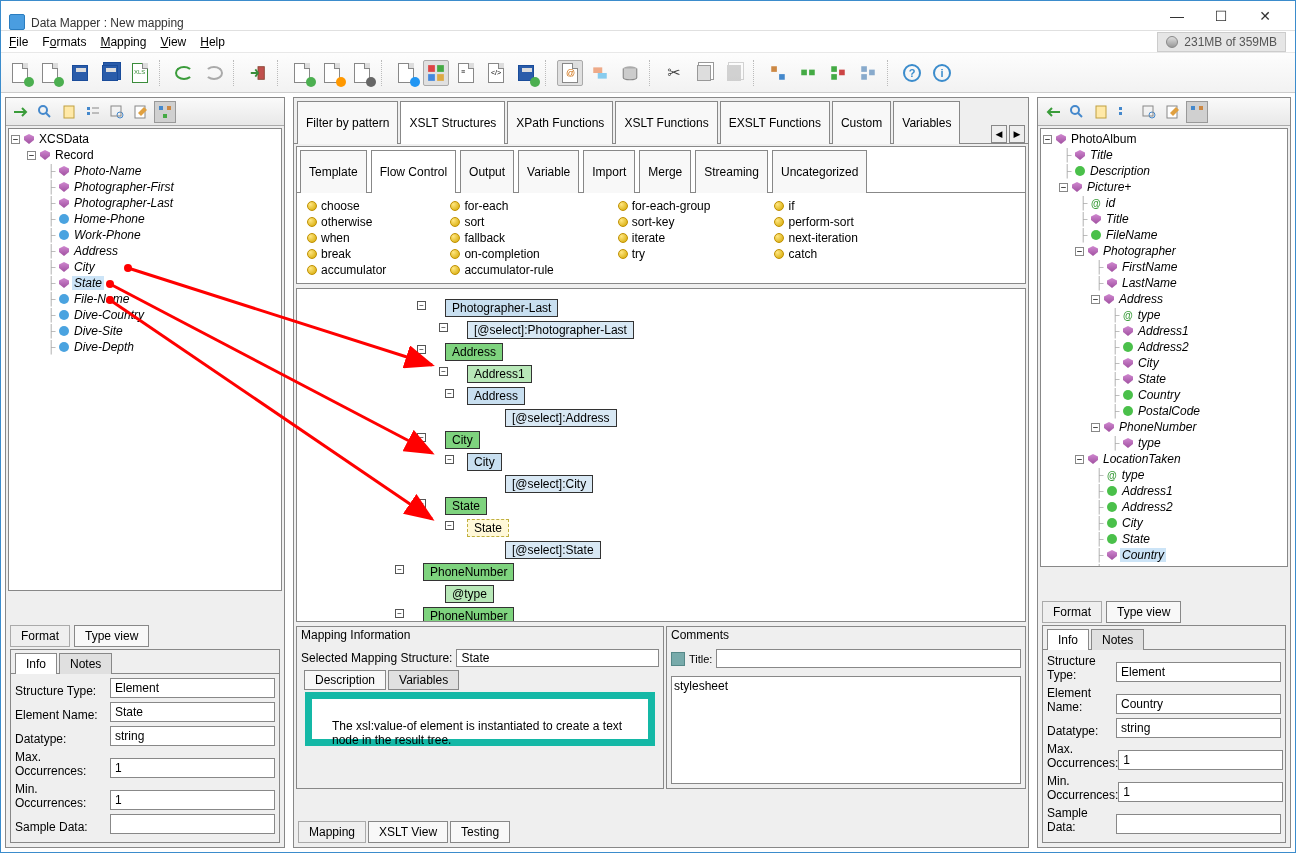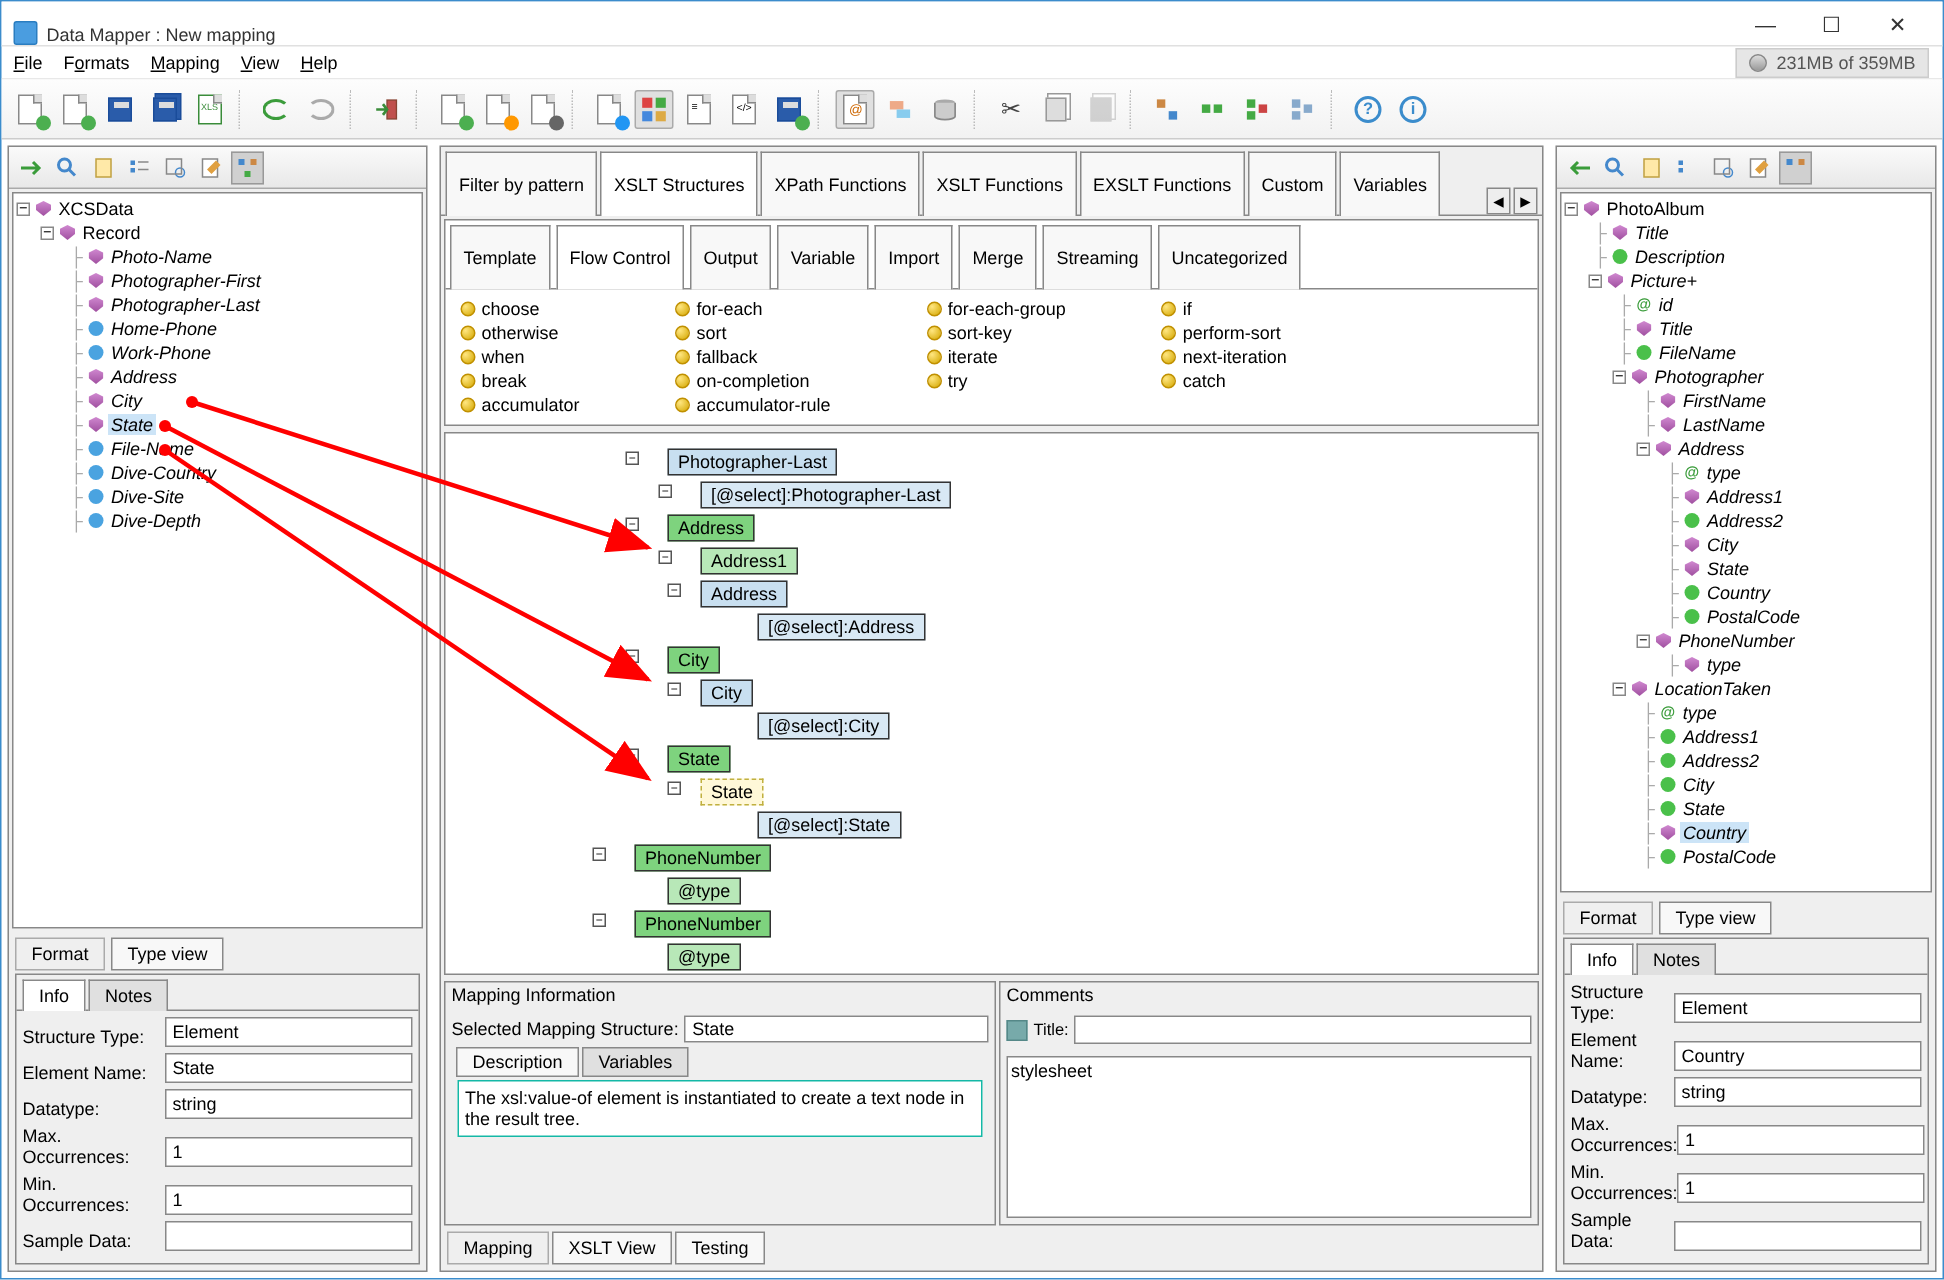--- a/index.html
+++ b/index.html
@@ -44,21 +44,21 @@
 .tree-spacer { display:inline-block; width:16px;}
 .tree-connector { display:inline-block; width:16px; text-align:center; color:#aaa;}
 .node-icon { width:10px; height:10px; display:inline-block; margin-right:3px; vertical-align:middle;}
 .node-icon.shield { background:linear-gradient(#d088d0,#a050a0); clip-path:polygon(50% 0,100% 25%,100% 60%,50% 100%,0 60%,0 25%);}
 .node-icon.circle-blue { background:#4aa3e0; border-radius:50%;}
 .node-icon.circle-green { background:#4ac04a; border-radius:50%;}
 .node-icon.at { color:#3a9c3a; font-size:10px; font-weight:bold; width:auto; height:auto;}
 .tree-node.selected span.label { background:#cce4f7;}
 .tree-node span.label { padding:0 2px;}
 .bottom-tabs { display:flex; padding:4px 4px 2px 4px; gap:4px;}
-.tabbtn { padding:3px 10px; border:1px solid #888; background:#f8f8f8; font-size:12px; border-radius:0;}
+.tabbtn { padding:3px 10px; border:1px solid #888; background:#f8f8f8; font-size:12px; border-radius:0;margin-top:28px;}
 .tabbtn.flat { border-color:#aaa; background:#efefef;}
 .info-panel { border:1px solid #888; margin:0 4px 4px 4px; background:#efefef;}
 .info-tabs { display:flex; gap:2px; padding:2px 4px 0 4px; border-bottom:1px solid #888;}
 .info-tab { padding:3px 10px; border:1px solid #888; border-bottom:none; background:#fff; font-size:12px; position:relative; top:1px;}
 .info-tab.inactive { background:#e0e0e0;}
 .info-body { padding:4px;}
 .info-row { display:flex; align-items:flex-end; margin-bottom:4px;}
 .info-row label { width:126px; font-size:12px;}
 .info-row input { flex:1; border:1px solid #888; padding:2px 4px; font-size:12px; background:#fff;}
 
@@ -84,21 +84,21 @@
 .mi-left { flex:1; border:1px solid #888; background:#efefef;}
 .mi-right { width:360px; border:1px solid #888; background:#efefef;}
 .fieldset-label { font-size:12px; padding:2px 4px; position:relative; top:-1px; display:inline-block;}
 .mi-body { padding:4px;}
 .mi-row { display:flex; align-items:center; gap:4px; margin-bottom:3px;}
 .mi-row label { font-size:12px;}
 .mi-row input { border:1px solid #888; padding:1px 4px; font-size:12px; flex:1;}
 .mi-tabs { display:flex; gap:2px; padding:0 3px;}
 .mi-tab { padding:2px 10px; border:1px solid #888; background:#f8f8f8; font-size:12px;}
 .mi-tab.inactive { background:#e0e0e0;}
-.mi-desc { border:1px solid #14b8a6; background:#fff; margin:2px 4px 4px 4px; padding:4px; font-size:12px; height:38px;}
+.mi-desc { border:7px solid #14b8a6; background:#fff; margin:2px 4px 4px 4px; padding:20px; font-size:12px; height:38px;}
 .comments-body { background:#fff; border:1px solid #888; margin:4px; height:108px; padding:2px; font-size:12px;}
 .filter-row { display:flex; align-items:center; padding:4px; gap:4px;}
 .filter-row .icon-filter { width:14px; height:14px; background:#7aa; border:1px solid #588;}
 .bottom-center-tabs { display:flex; gap:2px; padding:2px 4px 4px 4px;}
 svg.arrows { position:absolute; top:0; left:0; pointer-events:none; z-index:10;}
 .tbicon svg { width:18px; height:18px;}
 </style>
 </head>
 <body>
 

